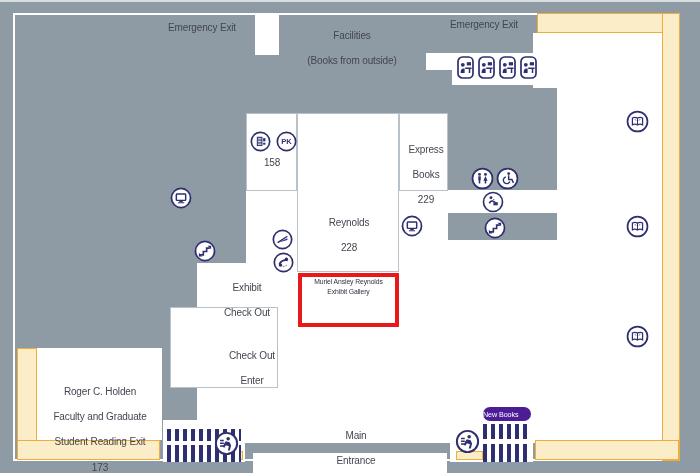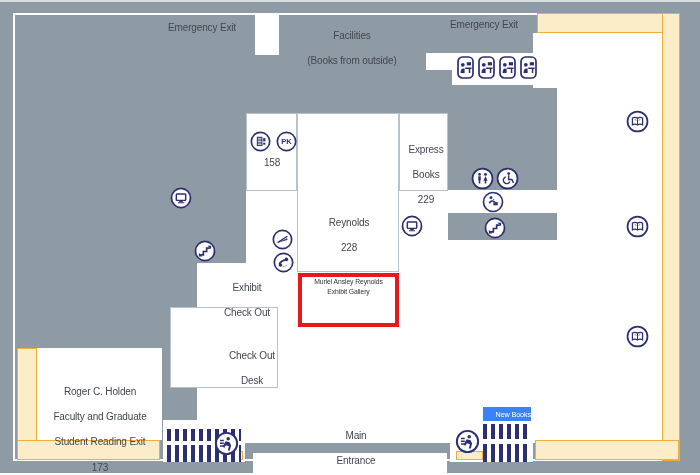--- a/index.html
+++ b/index.html
@@ -6,22 +6,22 @@
   .stage{position:relative;width:700px;height:475px;overflow:hidden;background:#fff;
          font-family:"Liberation Sans",sans-serif;}
   .wall{position:absolute;left:0;top:2px;right:0;bottom:2px;background:#8f9ba4;}
   .edge-top{position:absolute;left:0;top:0;width:700px;height:2px;background:#d9dee1;}
   .outline{position:absolute;left:13px;top:13px;width:667px;height:448px;
            border:2px solid #ffffff;box-sizing:border-box;}
   .fl{position:absolute;background:#ffffff;}
   .yl{position:absolute;background:#fcedc9;border:1px solid #f0ad3a;box-sizing:border-box;}
   .room{position:absolute;background:#ffffff;border:1px solid #b9c2c9;box-sizing:border-box;}
   .stripes{position:absolute;background:repeating-linear-gradient(90deg,#2e2f70 0 4px,#ffffff 4px 8px);}
-  .navybox{position:absolute;background:#3b82f6;color:#ffffff;font-size:7.2px;
-           display:flex;align-items:center;justify-content:flex-end;letter-spacing:-0.1px;}
+  .navybox{position:absolute;background:#4c1d95;color:#ffffff;font-size:7.2px;
+           display:flex;align-items:center;justify-content:flex-start;letter-spacing:-0.1px;border-radius:7px;}
   .lbl{position:absolute;font-size:10px;line-height:13px;color:#424650;text-align:center;
        transform:translateX(-50%);white-space:nowrap;letter-spacing:-0.15px;}
   .lbl div{white-space:nowrap;margin-top:12px;}
   .ic{position:absolute;}
   .hl{position:absolute;border:4px solid #e7191b;box-sizing:border-box;background:transparent;}
   .gallery-txt{position:absolute;font-size:6.8px;line-height:9.5px;color:#2e333c;
                text-align:center;letter-spacing:-0.1px;}
   svg text{font-family:"Liberation Sans",sans-serif;}
 </style>
 </head>
@@ -215,21 +215,21 @@
   <div class="lbl" style="left:349px;top:204px">
     <div>Reynolds</div>
     <div>228</div>
   </div>
   <div class="lbl" style="left:247px;top:269px">
     <div>Exhibit</div>
     <div>Check Out</div>
   </div>
   <div class="lbl" style="left:252px;top:337px">
     <div>Check Out</div>
-    <div>Desk</div>
+    <div>Enter</div>
   </div>
   <div class="lbl" style="left:100px;top:373px;line-height:13.2px">
     <div>Roger C. Holden</div>
     <div>Faculty and Graduate</div>
     <div>Student Reading Exit</div>
     <div>173</div>
   </div>
   <div class="lbl" style="left:356px;top:418px;line-height:12.5px">
     <div>Main</div>
     <div>Entrance</div>

